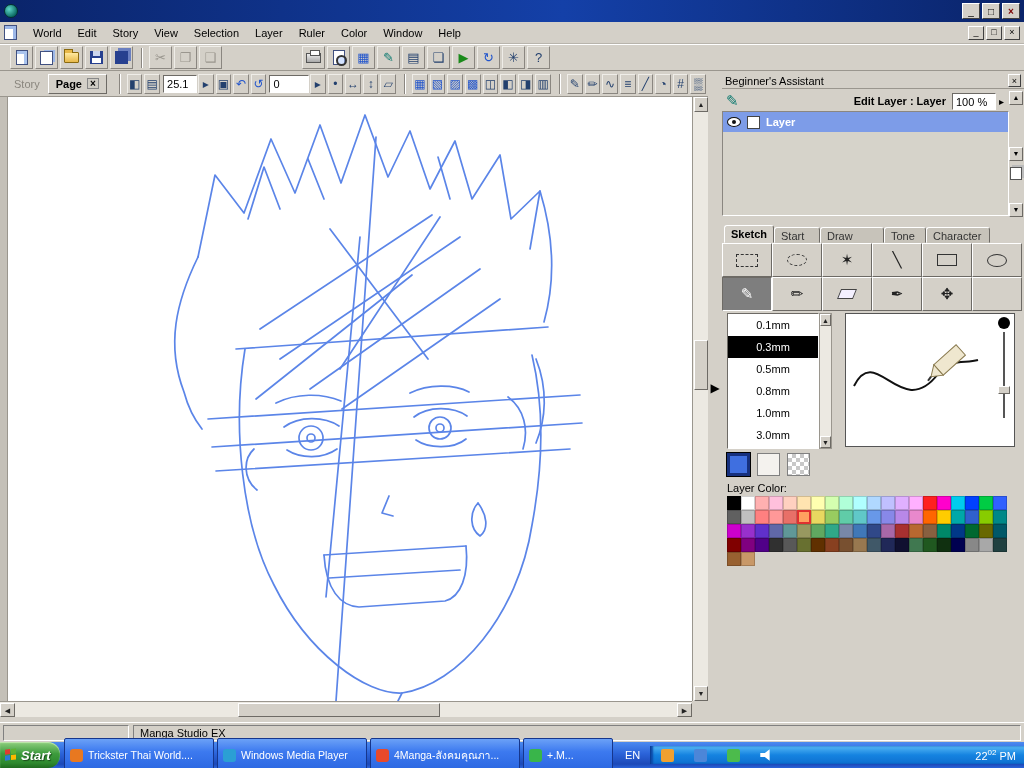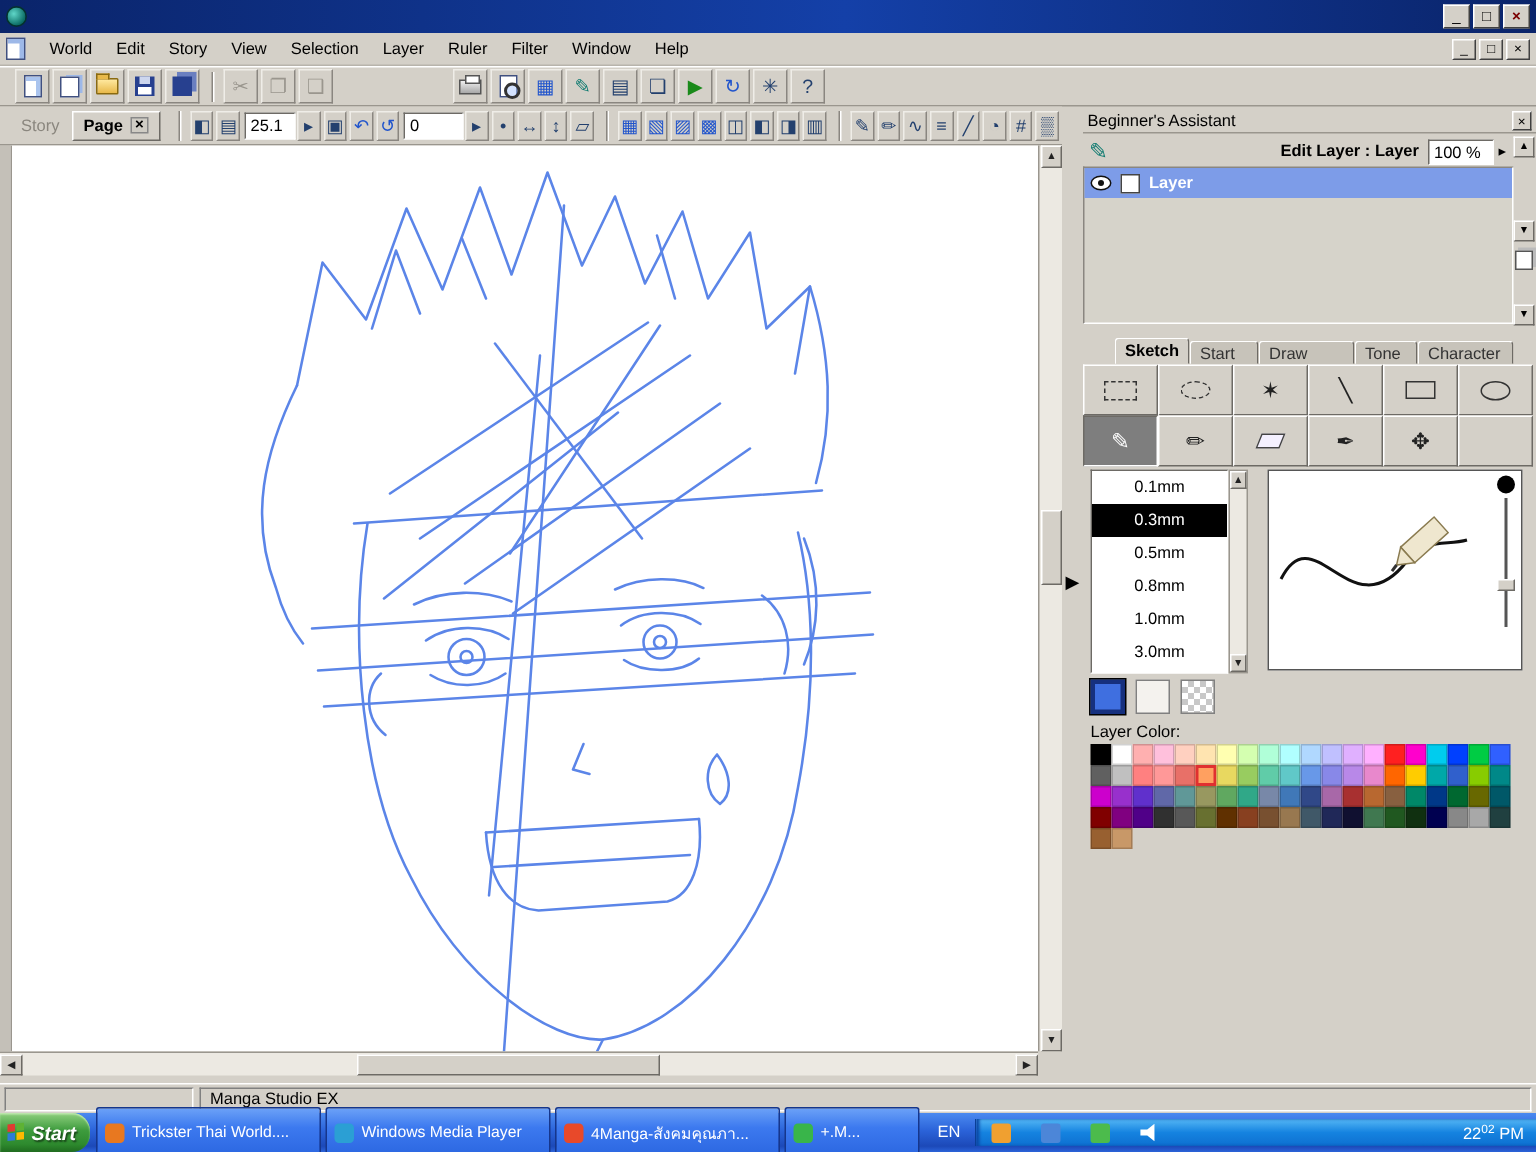--- a/index.html
+++ b/index.html
@@ -104,21 +104,21 @@
     border:1px solid; border-color:#8a8680 #fff #fff #8a8680; }
   .layerrow { height:20px; display:flex; align-items:center; gap:6px; padding:0 4px; }
   .layerrow.sel { background:#7d9ce8; color:#fff; font-weight:bold; }
   .eye { position:relative; width:14px; height:10px; border:1px solid #111; border-radius:50%; background:#fff; }
   .eye::after { content:""; position:absolute; left:4px; top:2px; width:4px; height:4px; border-radius:50%; background:#111; }
   .lthumb { width:13px; height:13px; background:#fff; border:1px solid #444; }
 
   .ptabs { position:absolute; left:0; top:152px; width:302px; height:18px; display:flex; align-items:flex-end; padding-left:2px; }
   .ptab { border:1px solid; border-color:#fff #6d6a65 transparent #fff; background:#c7c3ba; padding:2px 6px 3px;
     border-radius:3px 3px 0 0; color:#333; height:16px; }
-  .ptab.active { background:#d4d0c8; font-weight:bold; color:#000; height:18px;margin-left:19px; }
+  .ptab.active { background:#d4d0c8; font-weight:bold; color:#000; height:18px; }
 
   .toolgrid { position:absolute; left:0; top:170px; width:300px; height:68px; display:grid;
     grid-template-columns:repeat(6,50px); grid-auto-rows:34px; }
   .tool { background:#d4d0c8; border:1px solid; border-color:#fff #6d6a65 #6d6a65 #fff;
     display:flex; align-items:center; justify-content:center; font-size:15px; color:#222; }
   .tool.pressed { border-color:#6d6a65 #fff #fff #6d6a65; background:#7e7e7e; color:#fff; }
   .sh-marquee { width:22px; height:13px; border:1px dashed #333; }
   .sh-lasso { width:20px; height:12px; border:1px dashed #333; border-radius:50%; }
   .sh-rect { width:20px; height:12px; border:1px solid #333; }
   .sh-ellipse { width:20px; height:13px; border:1px solid #333; border-radius:50%; }
@@ -195,21 +195,21 @@
 
   <div class="menubar">
     <span class="docicon"></span>
     <span class="menuitem">World</span>
     <span class="menuitem">Edit</span>
     <span class="menuitem">Story</span>
     <span class="menuitem">View</span>
     <span class="menuitem">Selection</span>
     <span class="menuitem">Layer</span>
     <span class="menuitem">Ruler</span>
-    <span class="menuitem">Filter</span>
+    <span class="menuitem">Color</span>
     <span class="menuitem">Window</span>
     <span class="menuitem">Help</span>
     <span class="childbtns">
       <button class="cbtn">_</button>
       <button class="cbtn">□</button>
       <button class="cbtn">×</button>
     </span>
   </div>
 
   <div class="tb1">

